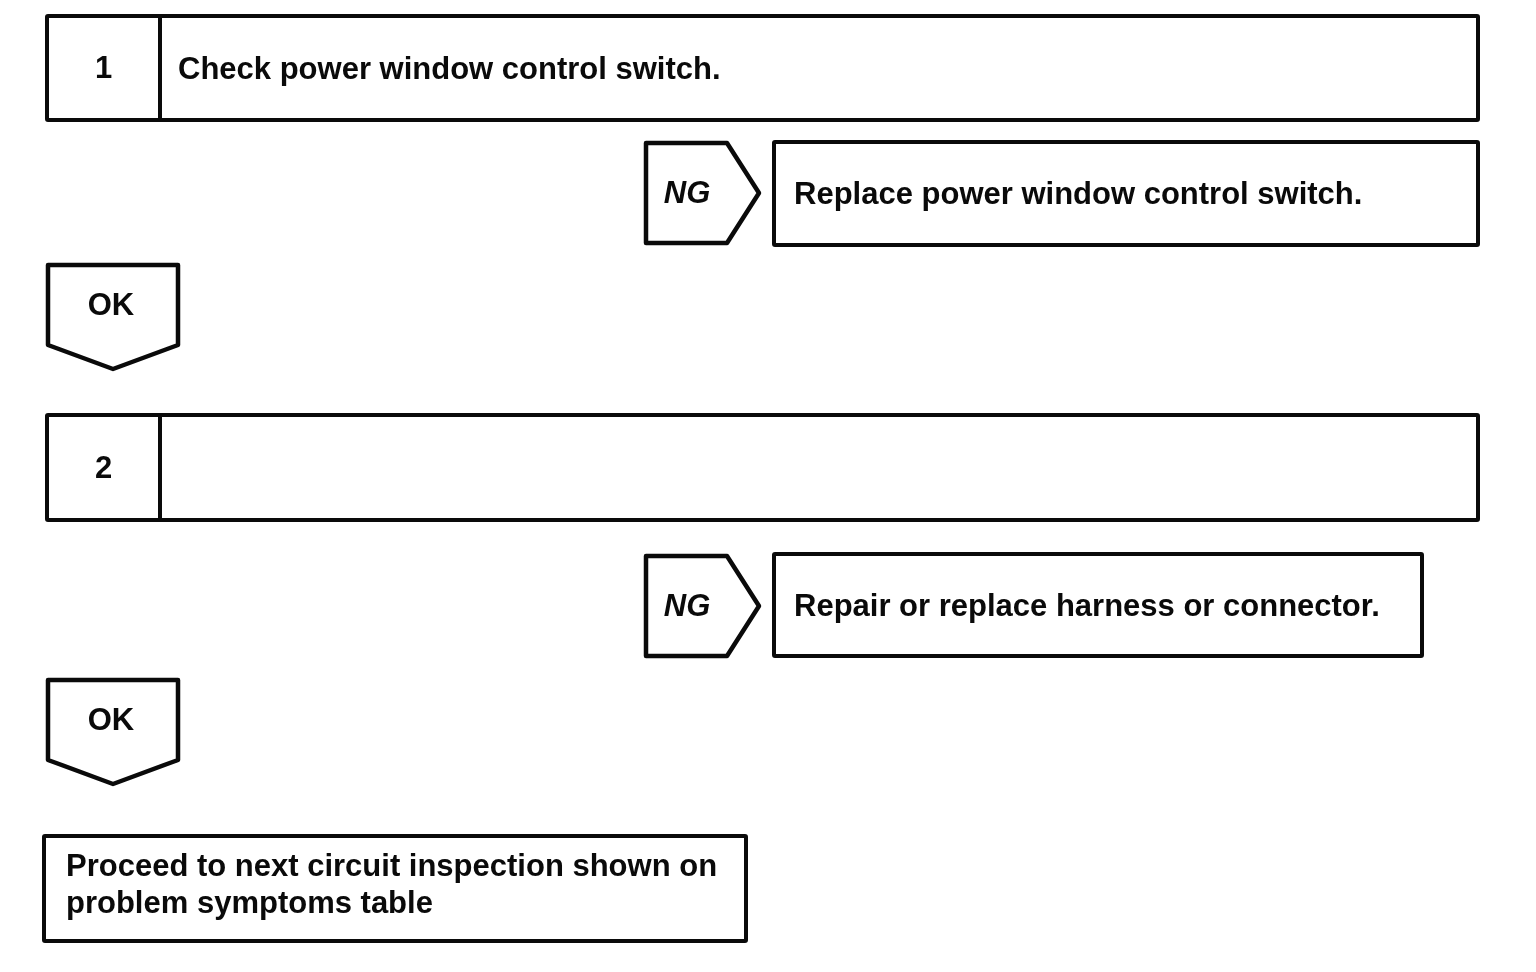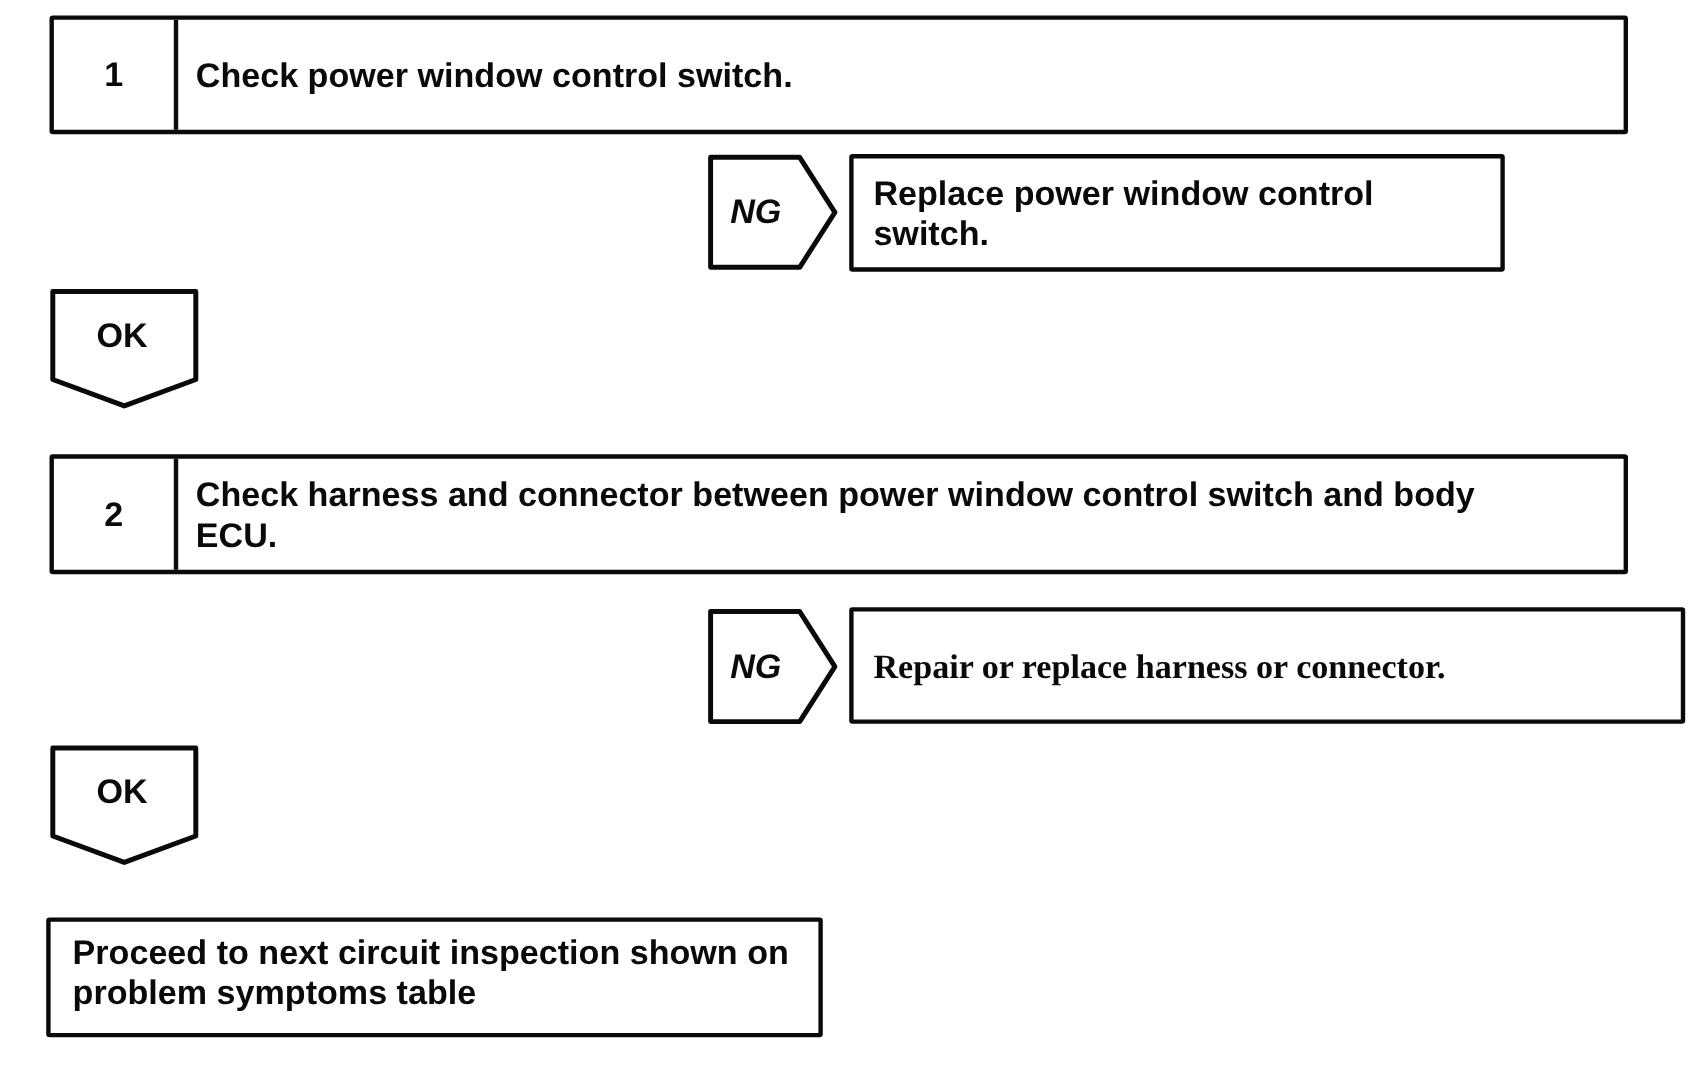--- a/index.html
+++ b/index.html
@@ -78,46 +78,43 @@
     </div>
   </div>
 
   <div class="shape-wrap" style="left:643px; top:140px; width:120px; height:106px;">
     <svg width="120" height="106" viewBox="0 0 120 106">
       <polygon points="3,3 84,3 116,53 84,103 3,103" fill="#ffffff" stroke="#0a0a0a" stroke-width="4.5" stroke-linejoin="round"></polygon>
     </svg>
     <div class="shape-label ng-label">NG</div>
   </div>
 
-  <div class="box action-box" style="left:772px; top:140px; width:596px; height:107px;">
+  <div class="box action-box" style="left:772px; top:140px; width:708px; height:107px;">
     <span>Replace power window control switch.</span>
   </div>
 
   <div class="shape-wrap" style="left:45px; top:262px; width:136px; height:110px;">
     <svg width="136" height="110" viewBox="0 0 136 110">
       <polygon points="3,3 133,3 133,83 68,107 3,83" fill="#ffffff" stroke="#0a0a0a" stroke-width="4.5" stroke-linejoin="round"></polygon>
     </svg>
     <div class="shape-label ok-label">OK</div>
   </div>
 
   <div class="box step-box" style="left:45px; top:413px; width:1435px; height:109px;">
     <div class="num-cell">2</div>
-    <div class="text-cell">
-      <span class="instruction">Check harness and connector between power window control switch and body ECU.</span>
-    </div>
   </div>
 
   <div class="shape-wrap" style="left:643px; top:553px; width:120px; height:106px;">
     <svg width="120" height="106" viewBox="0 0 120 106">
       <polygon points="3,3 84,3 116,53 84,103 3,103" fill="#ffffff" stroke="#0a0a0a" stroke-width="4.5" stroke-linejoin="round"></polygon>
     </svg>
     <div class="shape-label ng-label">NG</div>
   </div>
 
-  <div class="box action-box" style="left:772px; top:552px; width:760px; height:106px;font-family:Liberation Serif, serif;">
+  <div class="box action-box" style="left:772px; top:552px; width:652px; height:106px;">
     <span>Repair or replace harness or connector.</span>
   </div>
 
   <div class="shape-wrap" style="left:45px; top:677px; width:136px; height:110px;">
     <svg width="136" height="110" viewBox="0 0 136 110">
       <polygon points="3,3 133,3 133,83 68,107 3,83" fill="#ffffff" stroke="#0a0a0a" stroke-width="4.5" stroke-linejoin="round"></polygon>
     </svg>
     <div class="shape-label ok-label">OK</div>
   </div>
 

